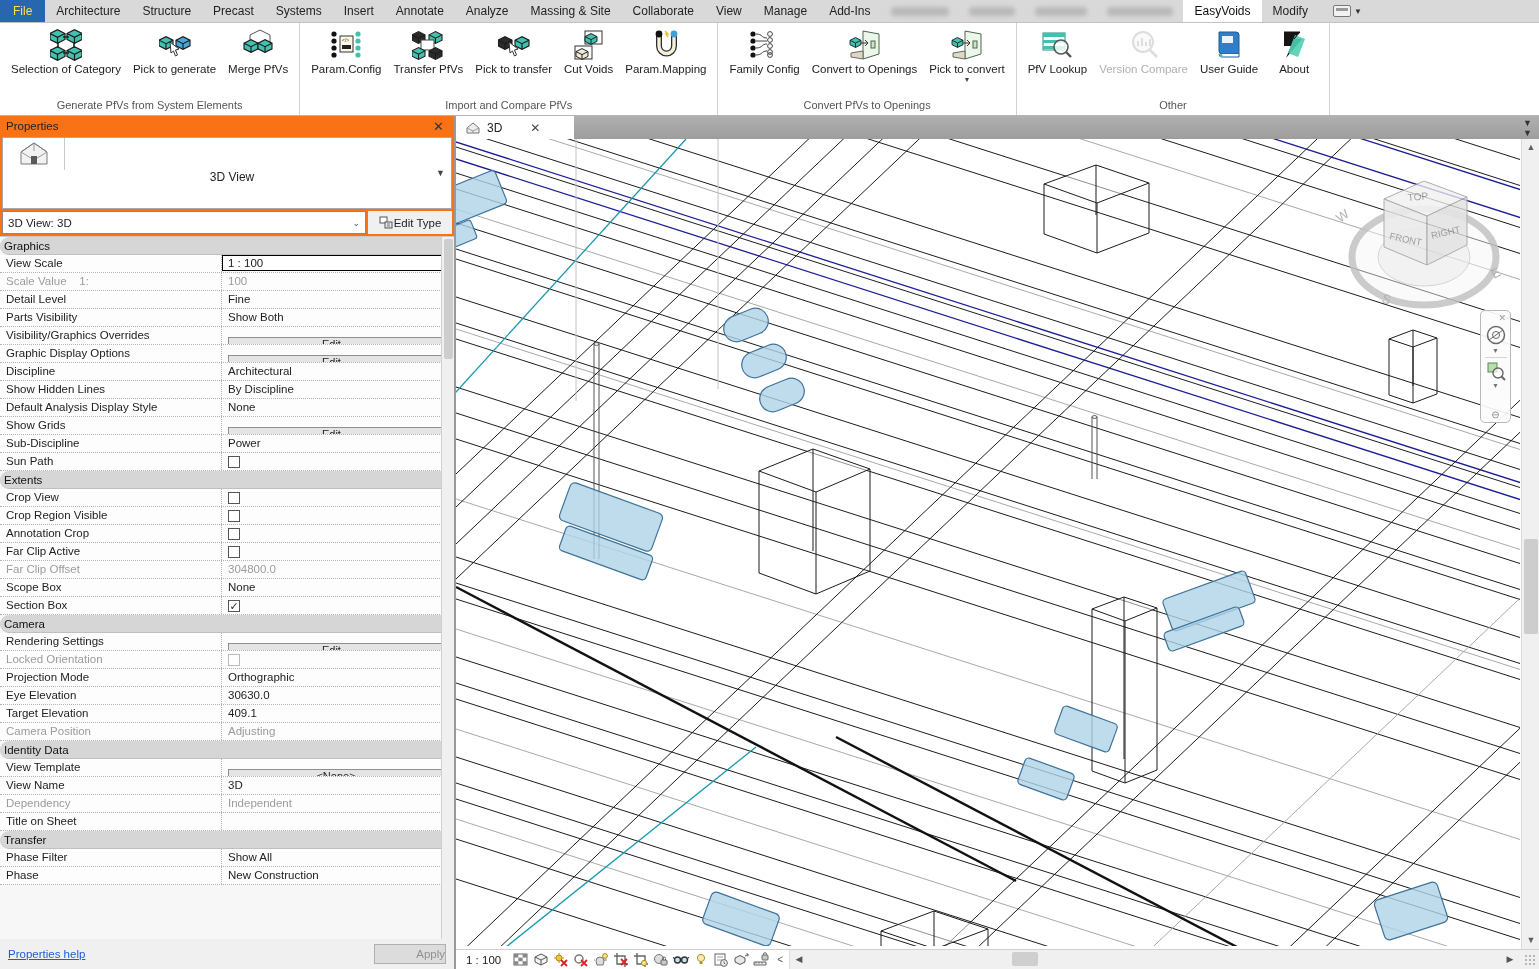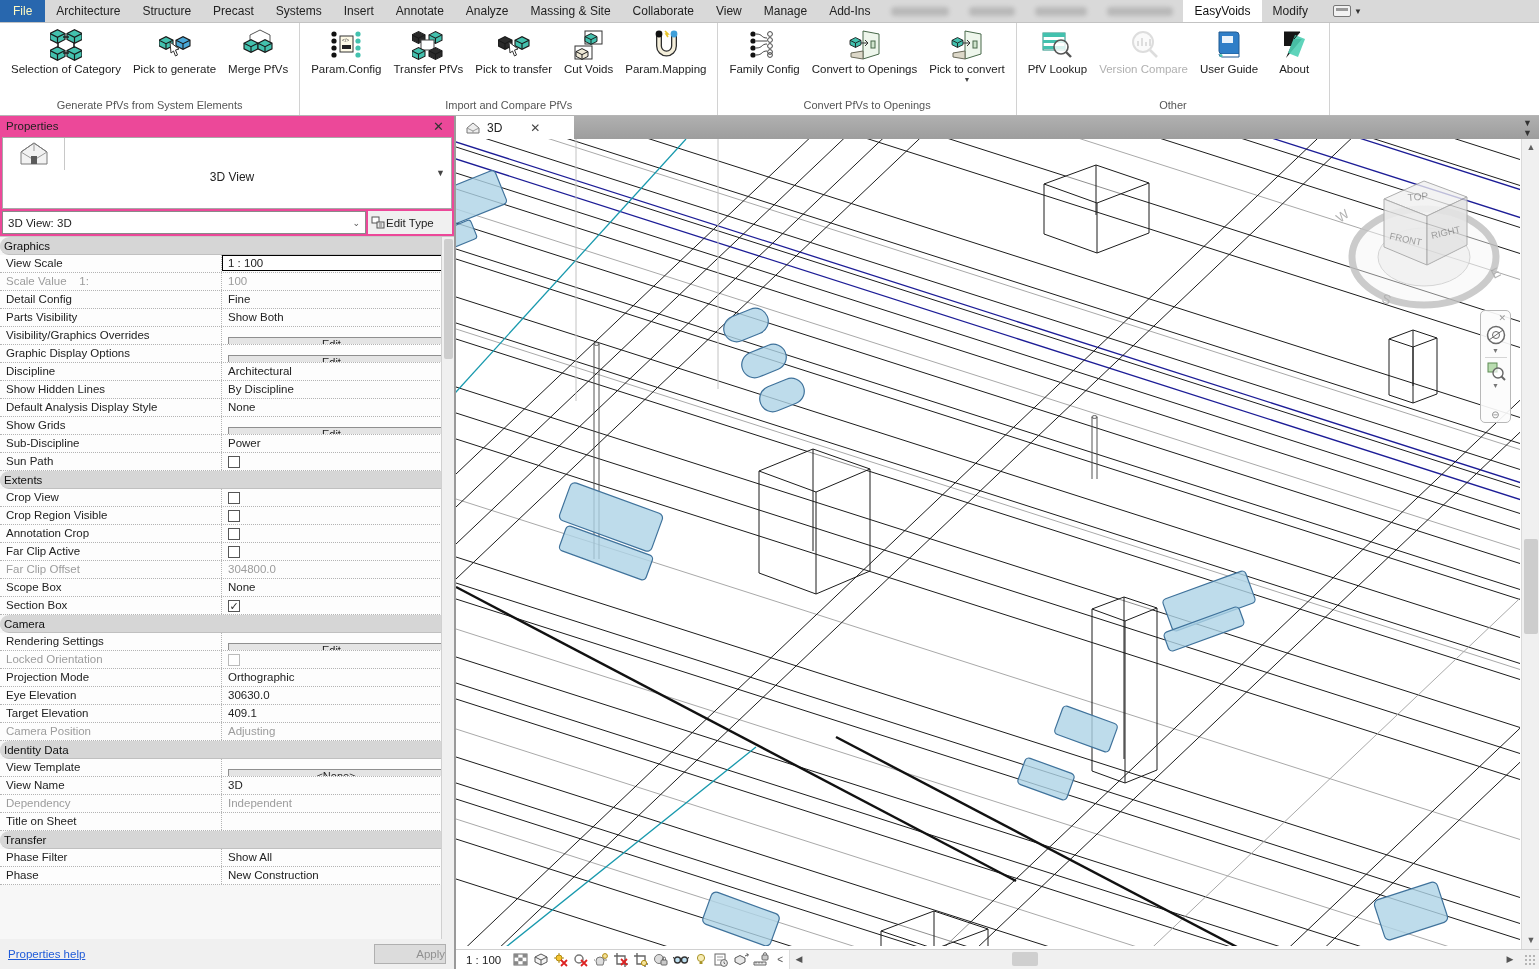--- a/index.html
+++ b/index.html
@@ -3,51 +3,51 @@
 <meta charset="utf-8">
 <style>
   * { margin:0; padding:0; box-sizing:border-box; }
   html,body { width:1539px; height:969px; overflow:hidden; background:#f0f0f0;
     font-family:"Liberation Sans", sans-serif; -webkit-font-smoothing:antialiased; }
   #app { width:1539px; height:969px; position:relative; background:#fff; }
 
   
   #menubar { height:23px; background:#d9d9d9; display:flex; align-items:stretch; font-size:12px; color:#222; border-bottom:1px solid #c3c3c3;}
   .mtab { padding:0 11px; display:flex; align-items:center; cursor:default; white-space:nowrap;}
-  .mtab.file { background:#2867ae; color:#fef9c3; padding:0 13px; }
+  .mtab.file { background:#2867ae; color:#fde047; padding:0 13px; }
   .mtab.active { background:#fff; color:#111; }
   .mtab-blur { align-self:center; height:9px; border-radius:4px; background:#b9b9b9; margin:0 10px; filter:blur(2px); }
   .panel-toggle { align-self:center; margin-left:14px; display:flex; align-items:center; gap:3px; color:#444; }
   .panel-toggle .box { width:18px; height:12px; border:1px solid #777; border-radius:2px; background:#f2f2f2; position:relative;}
   .panel-toggle .box:after { content:""; position:absolute; left:2px; right:2px; top:2px; height:3px; background:#999;}
   .caret { font-size:8px; color:#333; }
 
   
   #ribbon { height:93px; background:#fff; display:flex; border-bottom:1px solid #b5b5b5; }
   .rgroup { display:flex; flex-direction:column; border-right:1px solid #d2d2d2; }
   .rbuttons { flex:1; display:flex; align-items:flex-start; justify-content:center; padding:3px 6px 0 6px; gap:2px;}
   .rbtn { display:flex; flex-direction:column; align-items:center; gap:2px; padding:3px 5px; border-radius:2px; min-width:58px; }
   .rbtn .lbl { font-size:11.5px; color:#222; white-space:nowrap; }
   .rbtn.disabled .lbl { color:#b0b0b0; }
   .rbtn .dd { font-size:7px; color:#444; line-height:5px;}
   .rcaption { height:17px; text-align:center; font-size:11px; color:#555; line-height:15px; white-space:nowrap; padding:0 8px;}
 
   
   #main { display:flex; height:853px; }
-  #props { width:456px; background:#ec4899; border-right:2px solid #9a9a9a; display:flex; flex-direction:column; font-size:11.5px; }
+  #props { width:456px; background:#f97316; border-right:2px solid #9a9a9a; display:flex; flex-direction:column; font-size:11.5px; }
   .p-title { height:20px; display:flex; align-items:center; padding:0 6px; color:#222; }
   .p-title .x { margin-left:auto; font-size:13px; color:#333; padding:0 4px; }
   .p-selector { height:72px; background:#fff; border:1px solid #a8a8a8; margin:1px 2px 2px 2px; display:flex; align-items:stretch; position:relative;flex-direction:column;}
   .p-selector .iconbox { width:62px; border-right:1px solid #c8c8c8; display:flex; align-items:center; justify-content:center; }
   .p-selector .tname { align-self:center; padding-left:10px; color:#222; font-size:12px; }
   .p-selector .dd { position:absolute; right:6px; top:50%; transform:translateY(-50%); font-size:9px; color:#444;}
   .p-combo { height:23px; margin:0 2px 2px 2px; display:flex; gap:2px; }
   .p-combo .sel { flex:1; background:#fff; border:1px solid #8a8a8a; display:flex; align-items:center; padding:0 5px; color:#222; position:relative;}
   .p-combo .sel .dd { margin-left:auto; font-size:9px; color:#555;}
-  .p-combo .etype { width:84px; background:#f0f0f0; display:flex; align-items:center; gap:0; padding:0 3px; color:#222; }
+  .p-combo .etype { width:84px; background:#f0f0f0; display:flex; align-items:center; gap:0; padding:0 3px; color:#222;justify-content:center; }
   .p-grid { flex:1; overflow:hidden; position:relative; background:#f7f7f7; border-top:1px solid #c9c9c9;}
   .sec { height:18px; background:#d6d6d6; display:flex; align-items:center; padding:0 4px; color:#111; border-bottom:1px solid #c0c0c0;border-radius:9px;}
   .sec .chv { margin-left:auto; font-size:9px; color:#333; }
   .prow { height:18px; display:flex; border-bottom:1px dotted #b4b4b4; background:#fdfdfd;}
   .prow .pl { width:222px; padding:2px 0 0 6px; color:#222; border-right:1px dotted #b4b4b4; overflow:hidden; white-space:pre; }
   .prow .pv { flex:1; padding:2px 4px 0 6px; color:#222; position:relative; overflow:hidden; white-space:nowrap;}
   .prow.muted .pl, .prow.muted .pv { color:#9c9c9c; }
   .prow .pv.selwrap { padding:0; }
   .pv .selbox { height:16px; margin:0; border:1.6px solid #000; background:#fff; display:flex; align-items:center; padding:0 5px; }
   .pv .pbtn { display:block; width:calc(100% - 6px); height:14px; margin-top:8px; background:#e4e4e4; border:1px solid #8f8f8f; font-size:11px; color:#222; text-align:center; line-height:12px; }
@@ -384,21 +384,21 @@
             <div class="pl">View Scale</div>
             <div class="pv selwrap">
               <div class="selbox">1 : 100</div>
             </div>
           </div>
           <div class="prow muted">
             <div class="pl">Scale Value    1:</div>
             <div class="pv">100</div>
           </div>
           <div class="prow">
-            <div class="pl">Detail Config</div>
+            <div class="pl">Detail Level</div>
             <div class="pv">Fine</div>
           </div>
           <div class="prow">
             <div class="pl">Parts Visibility</div>
             <div class="pv">Show Both</div>
           </div>
           <div class="prow">
             <div class="pl">Visibility/Graphics Overrides</div>
             <div class="pv">
               <button class="pbtn">Edit...</button>

